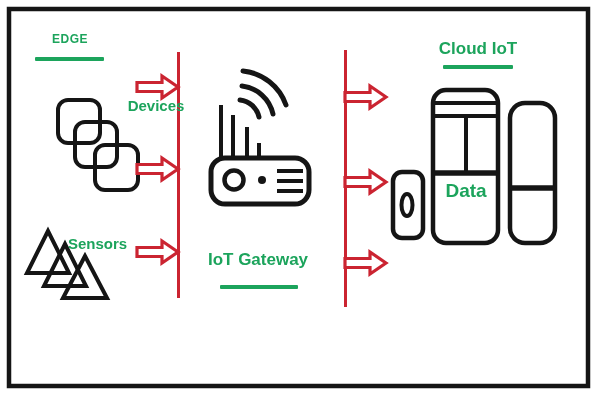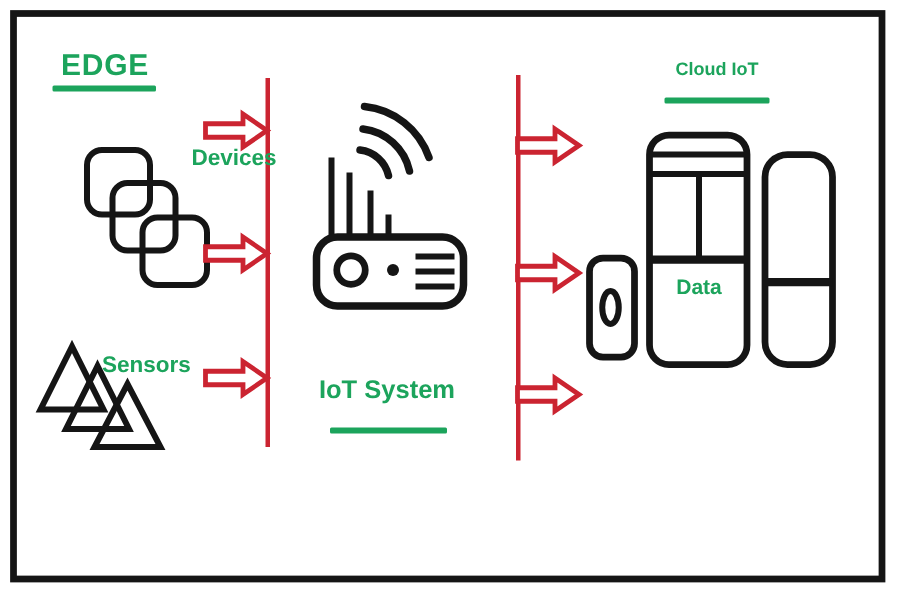--- a/index.html
+++ b/index.html
@@ -18,29 +18,29 @@
     text-align:center;
     white-space:nowrap;
     line-height:1.1;
   }
   .underline{
     position:absolute;
     background:#1ca45c;
     height:4px;
     border-radius:1px;
   }
-  .lbl-edge{left:35px;top:33px;width:70px;font-size:20px;letter-spacing:.5px;}
+  .lbl-edge{left:35px;top:33px;width:70px;font-size:12px;letter-spacing:.5px;}
   .ul-edge{left:35px;top:57px;width:69px;}
   .lbl-devices{left:99px;top:98px;width:58px;font-size:15px;margin-left:28px;}
   .lbl-sensors{left:68px;top:236px;width:58px;font-size:15px;}
   .lbl-gateway{left:198px;top:251px;width:120px;font-size:17px;}
   .ul-gateway{left:220px;top:285px;width:78px;}
-  .lbl-cloud{left:427px;top:40px;width:102px;font-size:12px;}
+  .lbl-cloud{left:427px;top:40px;width:102px;font-size:17px;}
   .ul-cloud{left:443px;top:65px;width:70px;}
-  .lbl-datasystem{left:431px;top:179px;width:70px;font-size:14px;line-height:24px;}
+  .lbl-datasystem{left:431px;top:179px;width:70px;font-size:19px;line-height:24px;}
   .black-stroke{stroke:#151515;fill:none;}
   .red-stroke{stroke:#cb2431;}
   .arrow{fill:#ffffff;stroke:#cb2431;stroke-width:3.2;stroke-linejoin:miter;}
 </style>
 </head>
 <body>
 
 <div class="canvas">
 
   <svg width="600" height="400" viewBox="0 0 600 400">
@@ -101,21 +101,21 @@
       <line x1="510" y1="188" x2="555" y2="188" class="black-stroke" stroke-width="5.5"></line>
     </g>
   </svg>
 
   <div class="label lbl-edge">EDGE</div>
   <div class="underline ul-edge"></div>
 
   <div class="label lbl-devices">Devices</div>
   <div class="label lbl-sensors">Sensors</div>
 
-  <div class="label lbl-gateway">IoT System</div>
+  <div class="label lbl-gateway">IoT Gateway</div>
   <div class="underline ul-gateway"></div>
 
   <div class="label lbl-cloud">Cloud IoT</div>
   <div class="underline ul-cloud"></div>
 
   <div class="label lbl-datasystem">
     <span style="display:block">Data</span>
   </div>
 </div>
 

